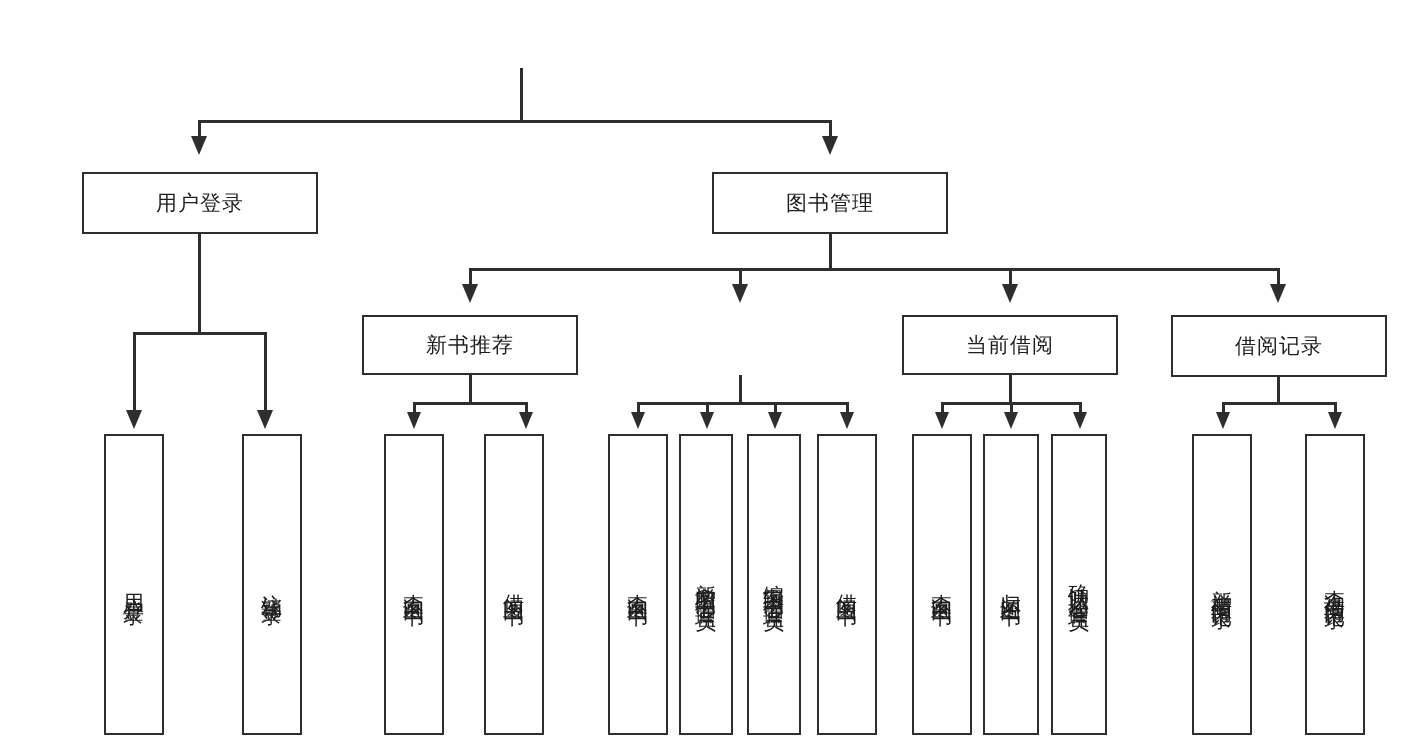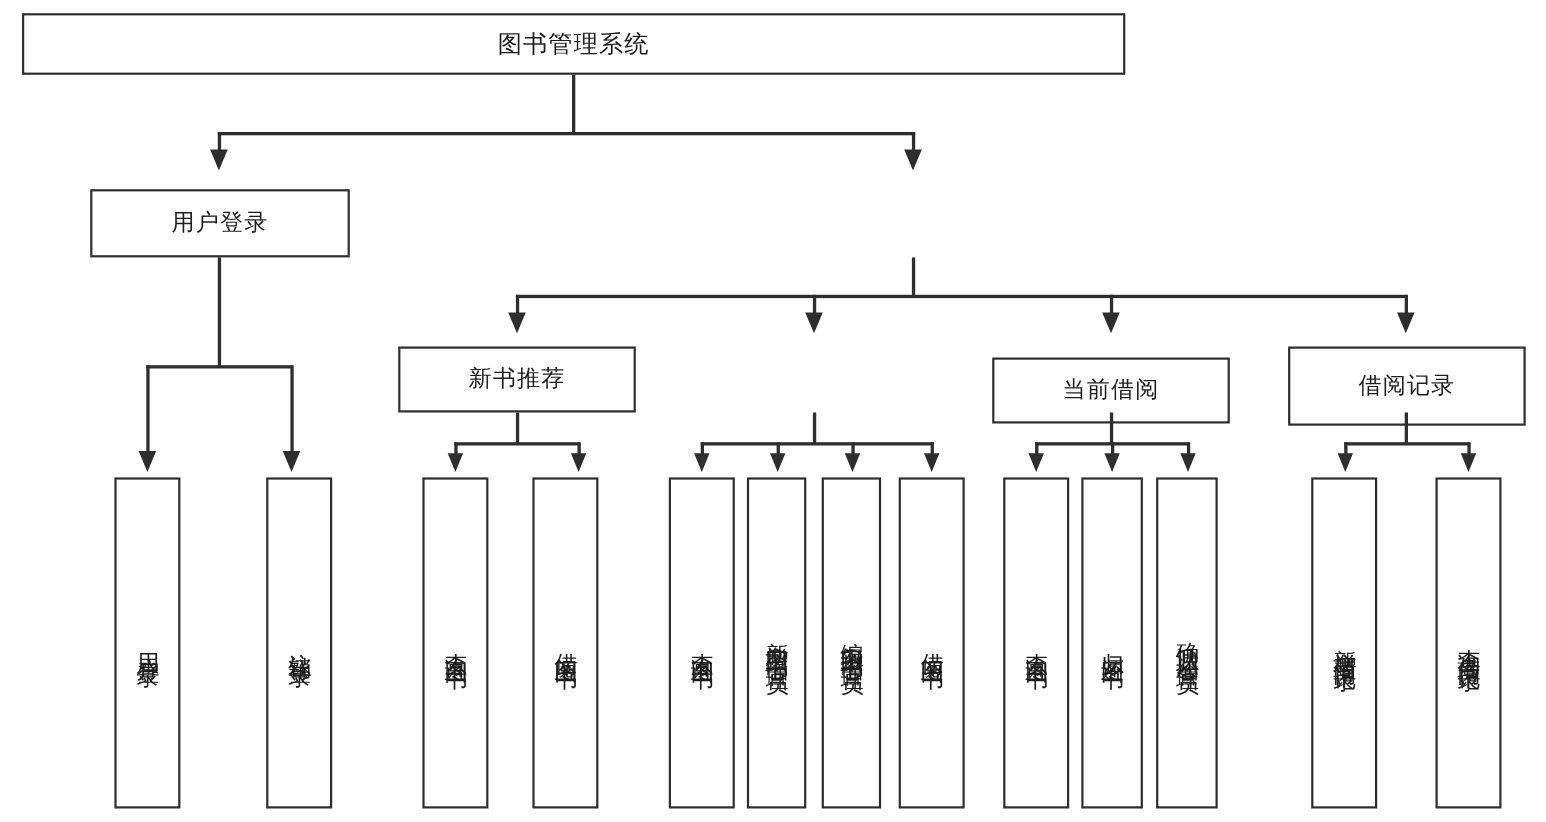--- a/index.html
+++ b/index.html
@@ -77,37 +77,37 @@
     white-space:nowrap;
     letter-spacing:0.5px;
     pointer-events:none;
   }
 </style>
 </head>
 <body>
 
 <div id="canvas">
 
-  <div class="node root" style="left:20px;top:12px;width:1003px;height:56px;">
-    <span class="label">图书管理系统</span>
-  </div>
 
   <div class="line v" style="left:520px;top:68px;width:2.5px;height:54px;"></div>
 
   <div class="line h" style="left:198px;top:120px;width:634px;height:2.5px;"></div>
 
   <div class="line v" style="left:198px;top:120px;width:2.5px;height:18px;"></div>
   <div class="arrow" style="left:191px;top:136px;"></div>
   <div class="line v" style="left:829px;top:120px;width:2.5px;height:18px;"></div>
   <div class="arrow" style="left:822px;top:136px;"></div>
 
   <div class="node" style="left:82px;top:172px;width:236px;height:62px;">
     <span class="label">用户登录</span>
   </div>
 
+  <div class="node" style="left:712px;top:172px;width:236px;height:62px;">
+    <span class="label">图书管理</span>
+  </div>
 
   <div class="line v" style="left:198px;top:234px;width:2.5px;height:100px;"></div>
   <div class="line h" style="left:133px;top:332px;width:133px;height:2.5px;"></div>
   <div class="line v" style="left:133px;top:332px;width:2.5px;height:80px;"></div>
   <div class="arrow" style="left:126px;top:410px;"></div>
   <div class="line v" style="left:264px;top:332px;width:2.5px;height:80px;"></div>
   <div class="arrow" style="left:257px;top:410px;"></div>
 
   <div class="line v" style="left:829px;top:234px;width:2.5px;height:36px;"></div>
   <div class="line h" style="left:469px;top:268px;width:810px;height:2.5px;"></div>
@@ -120,24 +120,24 @@
 
   <div class="line v" style="left:1009px;top:268px;width:2.5px;height:18px;"></div>
   <div class="arrow" style="left:1002px;top:284px;"></div>
 
   <div class="line v" style="left:1277px;top:268px;width:2.5px;height:18px;"></div>
   <div class="arrow" style="left:1270px;top:284px;"></div>
 
   <div class="node" style="left:362px;top:315px;width:216px;height:60px;">
     <span class="label">新书推荐</span>
   </div>
-  <div class="node" style="left:902px;top:315px;width:216px;height:60px;margin-top:10px;">
+  <div class="node" style="left:902px;top:315px;width:216px;height:60px;">
     <span class="label">当前借阅</span>
   </div>
-  <div class="node" style="left:1171px;top:315px;width:216px;height:72px;">
+  <div class="node" style="left:1171px;top:315px;width:216px;height:62px;">
     <span class="label">借阅记录</span>
   </div>
 
   <div class="line v" style="left:469px;top:375px;width:2.5px;height:29px;"></div>
   <div class="line h" style="left:413px;top:402px;width:114px;height:2.5px;"></div>
   <div class="line v" style="left:413px;top:402px;width:2.5px;height:12px;"></div>
   <div class="arrow small" style="left:407px;top:412px;"></div>
   <div class="line v" style="left:525px;top:402px;width:2.5px;height:12px;"></div>
   <div class="arrow small" style="left:519px;top:412px;"></div>
 

